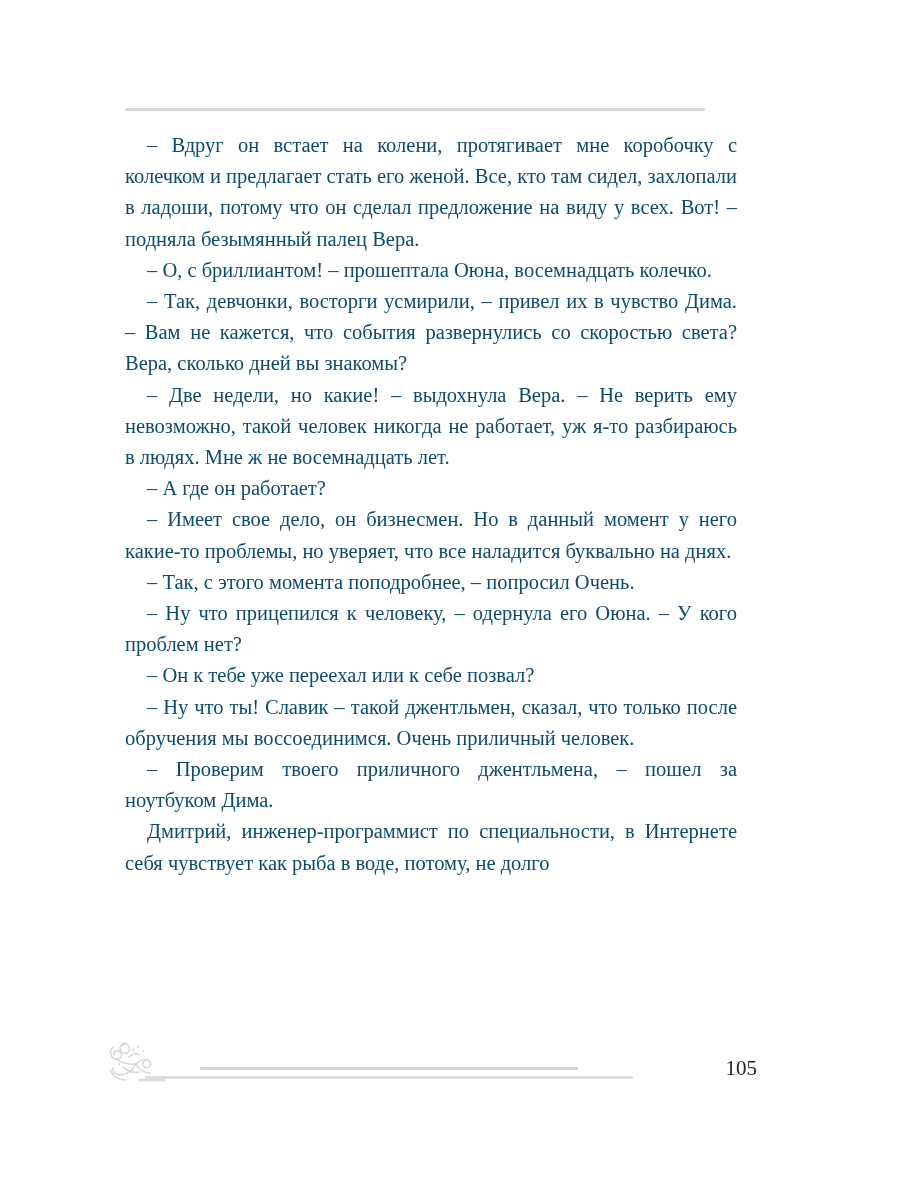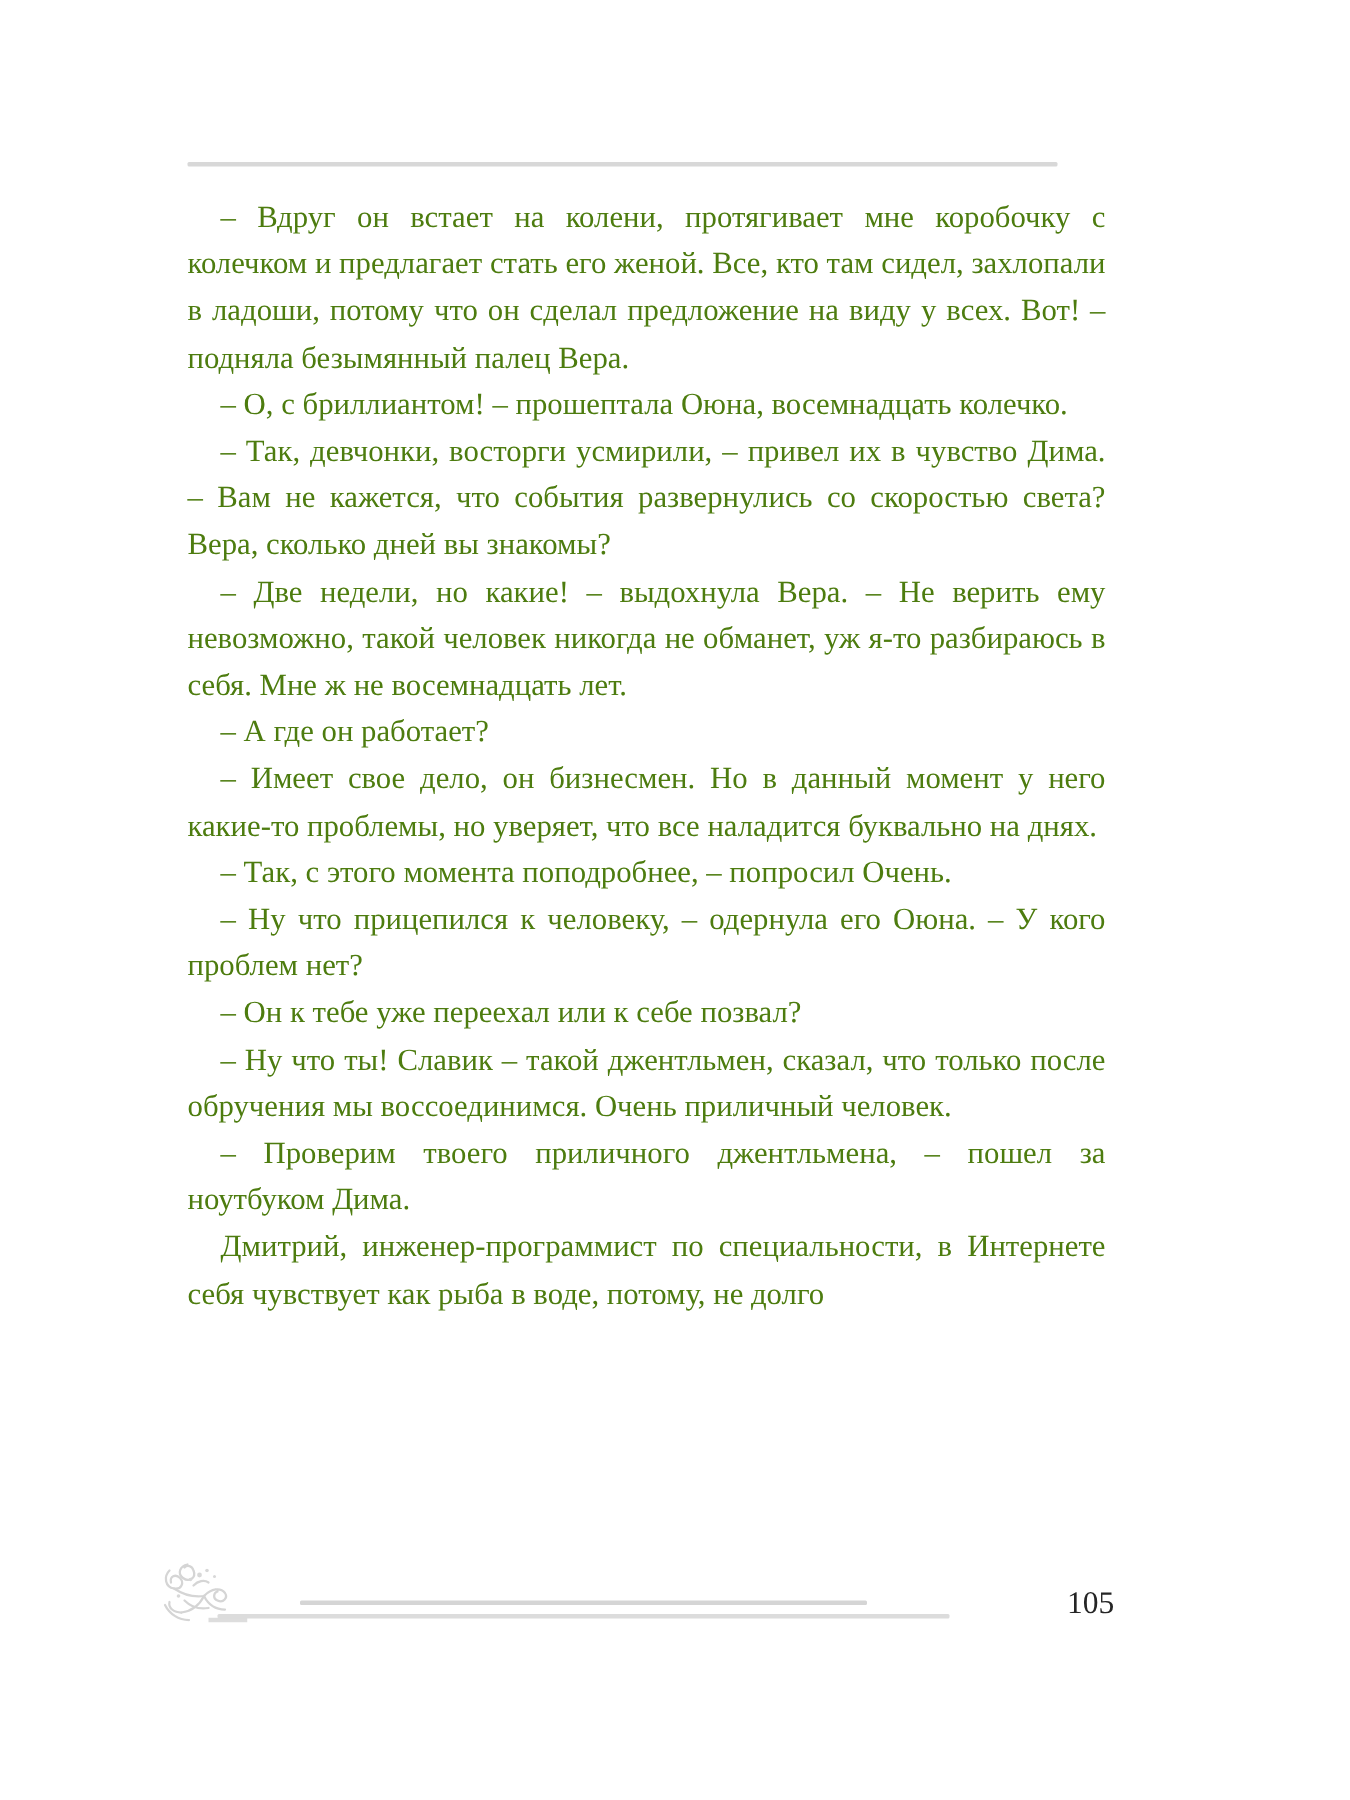--- a/index.html
+++ b/index.html
@@ -27,21 +27,21 @@
     background: #d8d8d8;
     border-radius: 1px;
   }
 
   
   .text-block {
     position: absolute;
     left: 125px;
     top: 130px;
     width: 612px;
-    color: #4d7c0f;
+    color: #0c4a6e;
     font-size: 20.5px;
     line-height: 31.2px;
     text-align: justify;
     text-justify: inter-word;
     -webkit-hyphens: none;
     hyphens: none;
   }
   .text-block p {
     margin: 0;
     text-indent: 22px;
@@ -83,39 +83,39 @@
     width: 488px;
     height: 3px;
     background: #dcdcdc;
     border-radius: 1px;
   }
   .page-number {
     position: absolute;
     left: 697px;
     top: 20px;
     width: 60px;
-    text-align: center;
+    text-align: right;
     color: #252525;
     font-size: 21px;
     line-height: 26px;
     font-family: "Liberation Serif", "DejaVu Serif", serif;
   }
 </style>
 </head>
 <body>
 
 <div class="page">
 
   <div class="header-rule"></div>
 
   <div class="text-block">
     <p>– Вдруг он встает на колени, протягивает мне коробочку с колечком и предлагает стать его женой. Все, кто там сидел, захлопали в ладоши, потому что он сделал предложение на виду у всех. Вот! – подняла безымянный палец Вера.</p>
     <p>– О, с бриллиантом! – прошептала Оюна, восемнадцать колечко.</p>
     <p>– Так, девчонки, восторги усмирили, – привел их в чувство Дима. – Вам не кажется, что события развернулись со скоростью света? Вера, сколько дней вы знакомы?</p>
-    <p>– Две недели, но какие! – выдохнула Вера. – Не верить ему невозможно, такой человек никогда не обманет, уж я-то разбираюсь в себя. Мне ж не восемнадцать лет.</p>
+    <p>– Две недели, но какие! – выдохнула Вера. – Не верить ему невозможно, такой человек никогда не работает, уж я-то разбираюсь в людях. Мне ж не восемнадцать лет.</p>
     <p>– А где он работает?</p>
     <p>– Имеет свое дело, он бизнесмен. Но в данный момент у него какие-то проблемы, но уверяет, что все наладится буквально на днях.</p>
     <p>– Так, с этого момента поподробнее, – попросил Очень.</p>
     <p>– Ну что прицепился к человеку, – одернула его Оюна. – У кого проблем нет?</p>
     <p>– Он к тебе уже переехал или к себе позвал?</p>
     <p>– Ну что ты! Славик – такой джентльмен, сказал, что только после обручения мы воссоединимся. Очень приличный человек.</p>
     <p>– Проверим твоего приличного джентльмена, – пошел за ноутбуком Дима.</p>
     <p class="clipped">Дмитрий, инженер-программист по специальности, в Интернете себя чувствует как рыба в воде, потому, не долго</p>
   </div>
 

